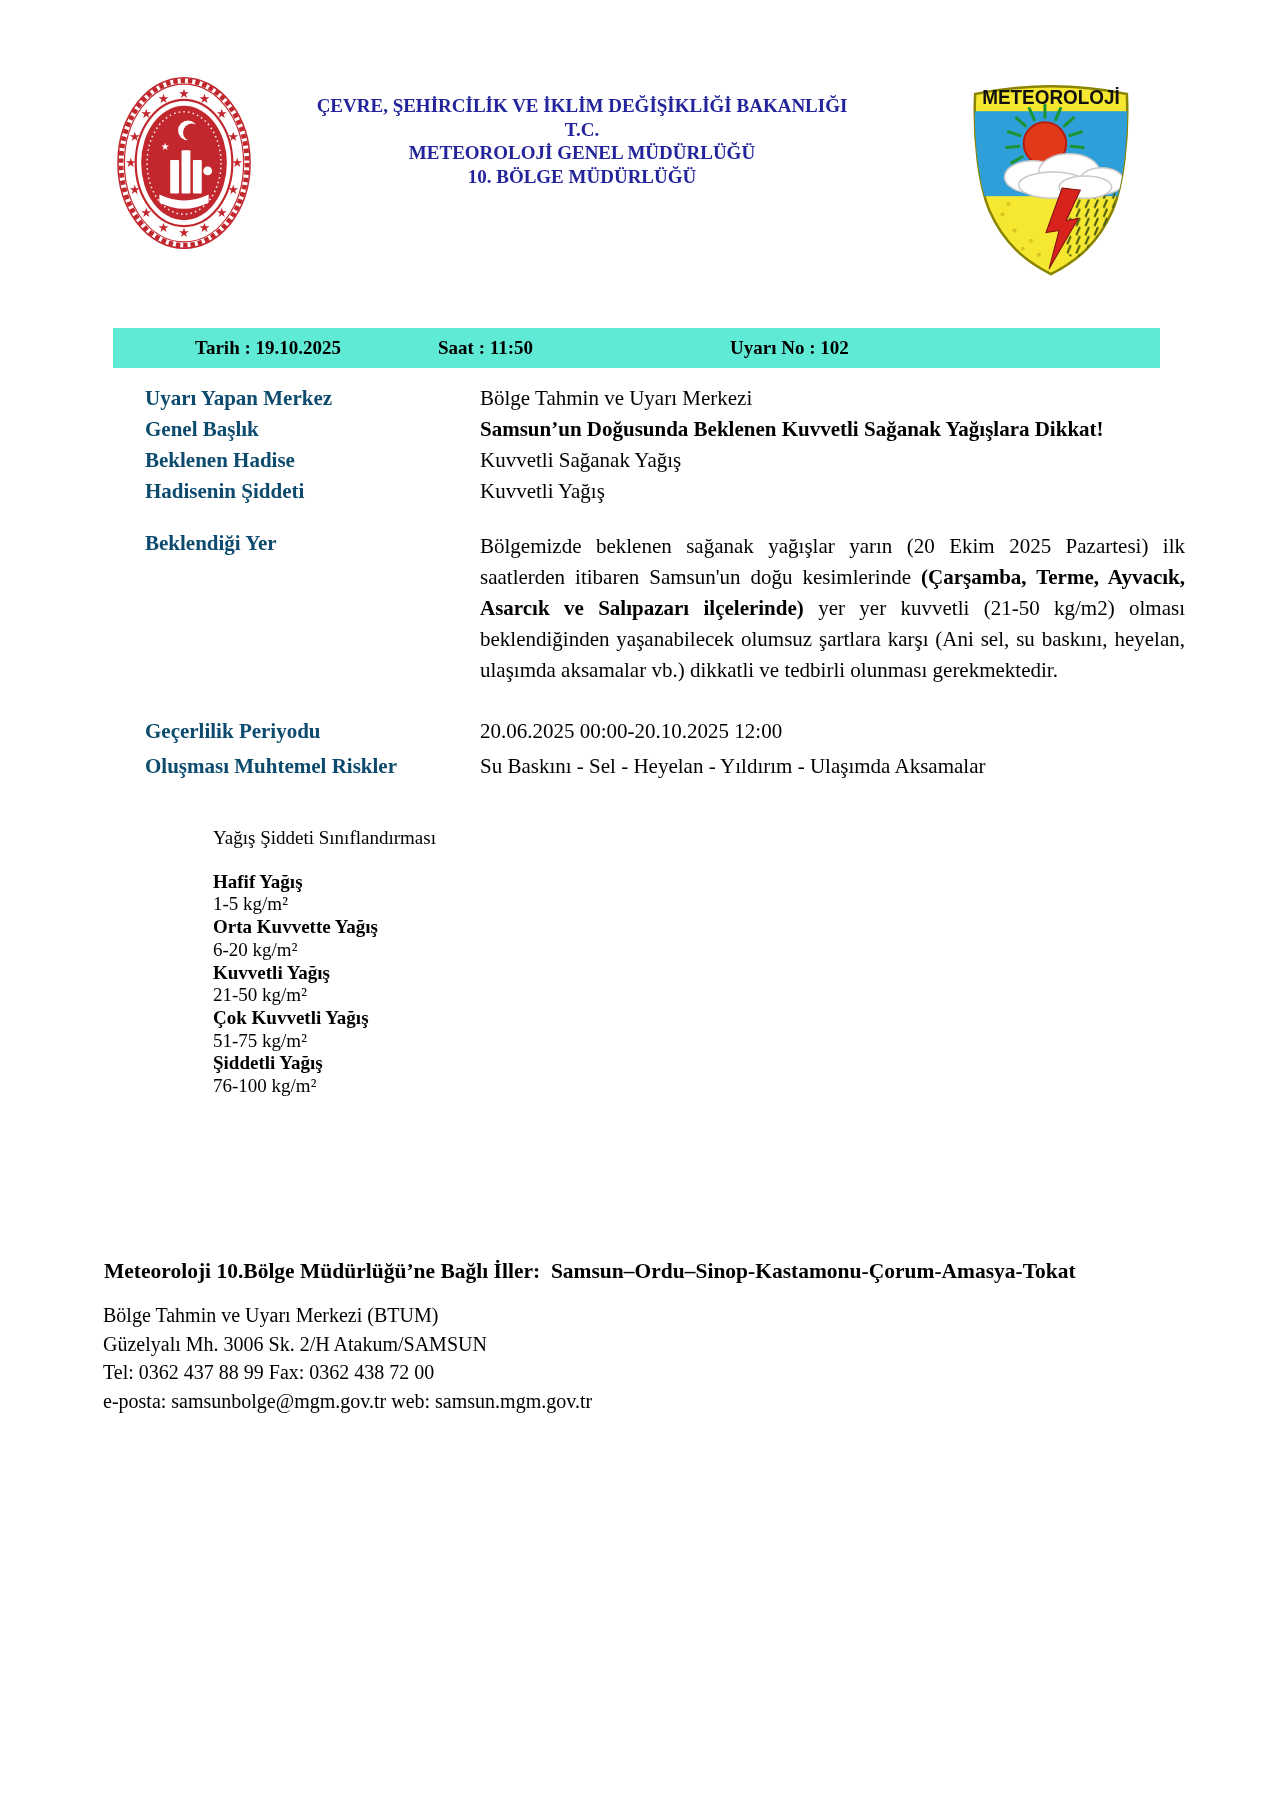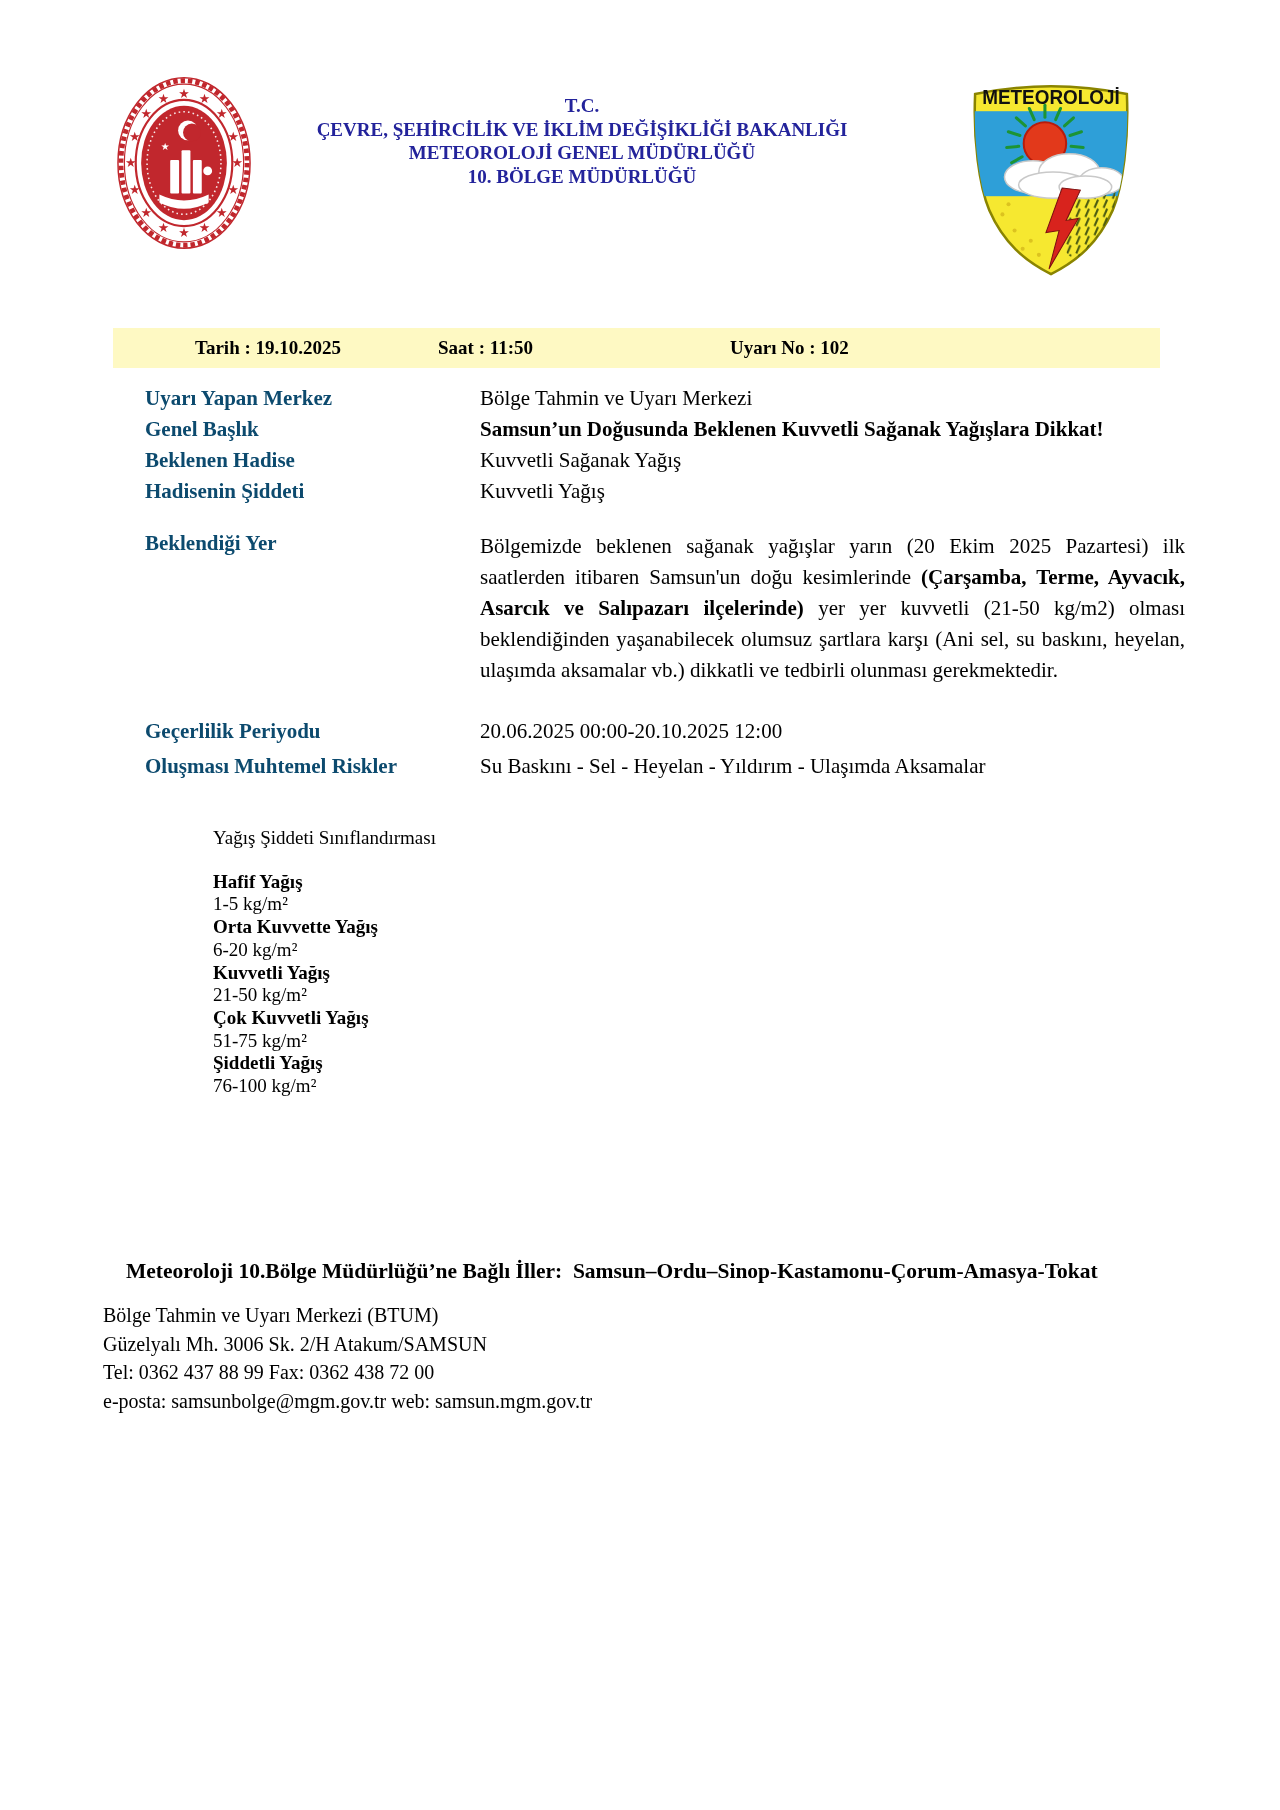--- a/index.html
+++ b/index.html
@@ -16,21 +16,21 @@
   .gov-emblem{position:absolute;left:116px;top:74px;width:138px;height:178px;}
   .head-title{
     position:absolute;left:242px;top:94px;width:680px;
     text-align:center;font-weight:bold;font-size:19px;line-height:23.5px;
     color:#23239B;
   }
   .met-logo{position:absolute;left:964px;top:80px;width:174px;height:200px;}
   
   .banner{
     position:absolute;left:113px;top:328px;width:1047px;height:40px;
-    background:#fef9c3;font-weight:bold;font-size:19px;
+    background:#5eead4;font-weight:bold;font-size:19px;
   }
   .banner span{position:absolute;top:0;line-height:40px;white-space:pre;}
   .banner .c1{left:82px;}
   .banner .c2{left:325px;}
   .banner .c3{left:617px;}
   
   .frow{position:absolute;left:0;top:0;width:100%;font-size:21px;}
   .frow .lbl{position:absolute;left:145px;top:0;color:#0c4a6e;font-weight:bold;white-space:pre;}
   .frow .val{position:absolute;left:480px;top:0;white-space:pre;}
   .r1{top:386px;} .r2{top:417px;} .r3{top:448px;} .r4{top:479px;}
@@ -39,21 +39,21 @@
   .frow .para{
     position:absolute;left:480px;top:0;width:705px;
     text-align:justify;line-height:31px;white-space:normal;
   }
   
   .classif{position:absolute;left:165px;top:827px;font-size:19px;line-height:22.7px;margin-left:48px;}
   .classif .ctitle{margin-bottom:21px;font-weight:normal;}
   .classif .cname{font-weight:bold;}
   
   .provinces{
-    position:absolute;left:126px;top:1259px;width:1100px;
+    position:absolute;left:104px;top:1259px;width:1100px;
     font-size:21.5px;font-weight:bold;white-space:pre-wrap;
   }
   .contact{position:absolute;left:103px;top:1301px;font-size:20px;line-height:28.5px;}
   .contact div{white-space:pre;}
 </style>
 </head>
 <body>
 
 <div class="page">
 
@@ -88,22 +88,22 @@
       <text x="50" y="72" fill="#ffffff" font-family="'DejaVu Sans',sans-serif" font-size="10" text-anchor="middle" dominant-baseline="central">★</text>
       <rect x="55" y="86" width="9" height="34" rx="1" fill="#ffffff"></rect>
       <rect x="66.5" y="76" width="9" height="44" rx="1" fill="#ffffff"></rect>
       <rect x="78" y="86" width="9" height="34" rx="1" fill="#ffffff"></rect>
       <circle cx="93" cy="97" r="4.5" fill="#ffffff"></circle>
       <path d="M44,121 Q69,133 94,121 L94,129 Q69,142 44,129 Z" fill="#ffffff"></path>
     </svg>
   </div>
 
   <div class="head-title">
+    <div>ÇEVRE, ŞEHİRCİLİK VE İKLİM DEĞİŞİKLİĞİ BAKANLIĞI</div>
     <div>T.C.</div>
-    <div>ÇEVRE, ŞEHİRCİLİK VE İKLİM DEĞİŞİKLİĞİ BAKANLIĞI</div>
     <div>METEOROLOJİ GENEL MÜDÜRLÜĞÜ</div>
     <div>10. BÖLGE MÜDÜRLÜĞÜ</div>
   </div>
 
   <div class="met-logo">
     <svg viewBox="0 0 172 196" width="174" height="200">
       <defs>
         <clipPath id="shieldClip">
           <path d="M11,13 C60,3 112,3 161,13 C163,58 157,104 147,128 C133,160 112,178 86,191 C60,178 39,160 25,128 C15,104 9,58 11,13 Z"></path>
         </clipPath>

